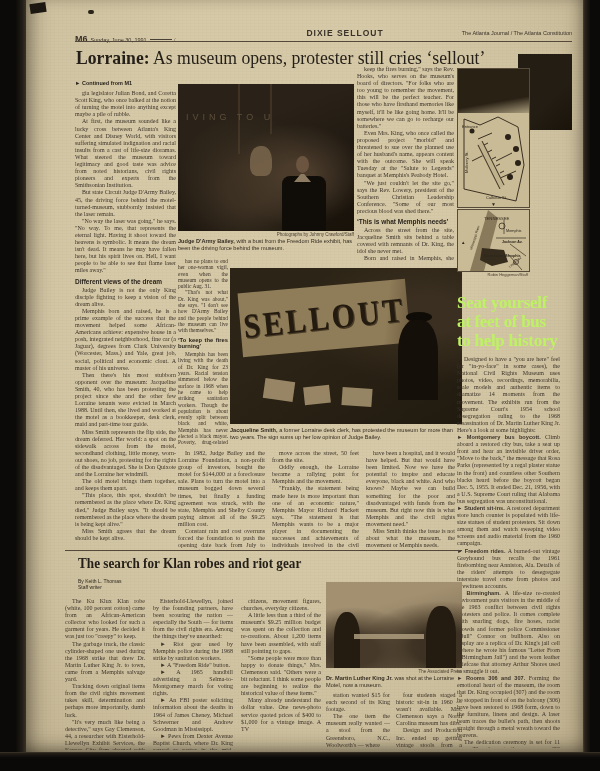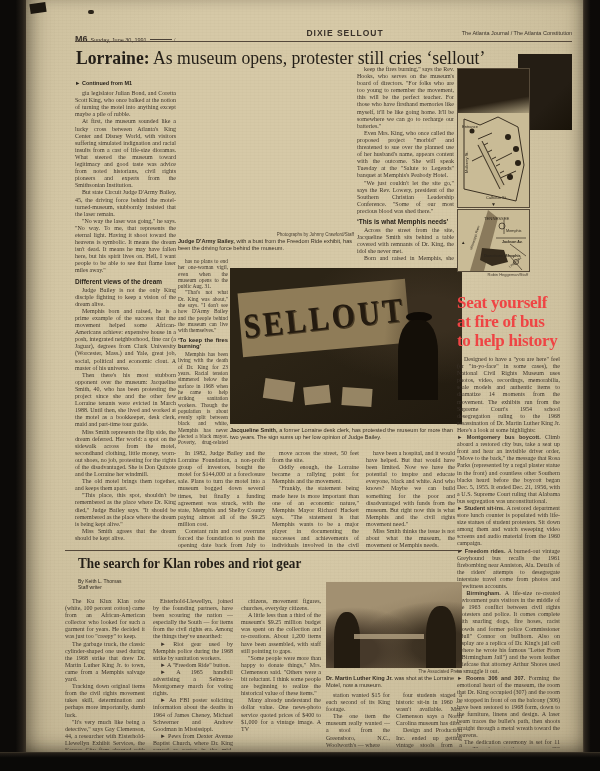--- a/index.html
+++ b/index.html
@@ -76,21 +76,21 @@
   .mapbox{position:absolute;background:#c9bb96;border:1px solid #564a39;}
   .floor{left:457px;top:68px;width:71px;height:138px;}
   .floor-dark{position:absolute;left:0;top:0;width:100%;height:44px;
     background:linear-gradient(170deg,#2a2115 0 70%,rgba(42,33,21,.2) 100%);}
   .locator{left:457px;top:209px;width:71px;height:61px;}
   .map-credit{position:absolute;left:457px;top:272px;width:71px;font-family:"Liberation Sans",sans-serif;
     font-size:4px;color:#4a4033;text-align:right;}
   svg text{font-family:"Liberation Sans",sans-serif;fill:#2e271d;}
   
   .sb-title{position:absolute;left:457px;top:293px;width:120px;font-weight:bold;font-size:17px;
-    line-height:19px;color:#ef4444;letter-spacing:-0.3px;}
+    line-height:19px;color:#bef264;letter-spacing:-0.3px;}
   .sb-body{left:457px;top:356px;width:103px;height:392px;}
   .sb-body p b{font-family:"Liberation Sans",sans-serif;font-size:5.6px;}
   
   .klan-rule{position:absolute;left:65px;top:550px;width:397px;border-top:1px solid #55493b;}
   .klan-head{position:absolute;left:78px;top:555px;width:300px;font-weight:bold;font-size:15px;
     color:#241f18;white-space:nowrap;transform:scaleX(.88);transform-origin:left;}
   .klan-by{position:absolute;left:78px;top:578px;font-family:"Liberation Sans",sans-serif;
     font-size:5.5px;color:#2f2921;font-weight:bold;line-height:6px;}
   .klan-by span{display:block;font-weight:normal;font-size:5px;}
   .photo3{left:326px;top:582px;width:136px;height:86px;
@@ -135,20 +135,29 @@
         <p>Judge Bailey is not the only King disciple fighting to keep a vision of the dream alive.</p>
         <p>Memphis born and raised, he is a prime example of the success that the movement helped some African-Americans achieve: expensive house in a posh, integrated neighborhood, fine car (a Jaguar), degrees from Clark University (Worcester, Mass.) and Yale, great job, social, political and economic clout. A master of his universe.</p>
         <p>Then there's his most stubborn opponent over the museum: Jacqueline Smith, 40, who has been protesting the project since she and the other few Lorraine tenants were evicted in March 1988. Until then, she lived and worked at the motel as a bookkeeper, desk clerk, maid and part-time tour guide.</p>
         <p>Miss Smith represents the flip side, the dream deferred. Her world: a spot on the sidewalk across from the motel, secondhand clothing, little money, worn-out shoes, no job, protesting for the rights of the disadvantaged. She is Don Quixote and the Lorraine her windmill.</p>
         <p>The old motel brings them together, and keeps them apart.</p>
         <p>"This place, this spot, shouldn't be remembered as the place where Dr. King died," Judge Bailey says. "It should be remembered as the place where the dream is being kept alive."</p>
         <p>Miss Smith agrees that the dream should be kept alive.</p>
       </div>
   </div>
 
+  <div class="photo photo1">
+    <div class="mural">IVING TO U</div>
+    <div class="p1-streak" style="left:60px;"></div>
+    <div class="p1-streak" style="left:92px;height:50px;"></div>
+    <div class="p1-bust"></div>
+    <div class="p1-suit"></div>
+    <div class="p1-face"></div>
+    <div class="p1-shirt"></div>
+  </div>
   <div class="credit" style="position:absolute;left:178px;top:232px;width:176px;">Photographs by Johnny Crawford/Staff</div>
   <div class="caption" style="position:absolute;left:178px;top:238px;width:176px;height:20px;overflow:hidden;"><b>Judge D'Army Bailey,</b> <span>with a bust from the Freedom Ride exhibit, has been the driving force behind the museum.</span></div>
 
   <div class="col" style="left:178px;top:258px;width:50px;height:188px;font-size:5.4px;line-height:6.3px;">
     <div>
         <p>has no plans to end her one-woman vigil, even when the museum opens to the public Aug. 31.</p>
         <p>"That's not what Dr. King was about," she says. "I don't see how D'Army Bailey and the people behind the museum can live with themselves."</p>
       </div>
     <div class="subhead" style="font-size:5.8px;">‘To keep the fires burning’</div>
     <div>
@@ -244,21 +253,21 @@
       <text x="14" y="40" font-size="3.4" transform="rotate(-72 14 40)">Mississippi River</text>
       <text x="26" y="47" font-size="3.8" font-weight="bold" fill="#e8dcb8">Downtown Memphis</text>
       <text x="52" y="58" font-size="3.4" transform="rotate(-40 52 58)">Linden Av.</text>
       <text x="3" y="34" font-size="4.5">▲</text>
     </svg>
   </div>
   <div class="map-credit">Robin Heggeman/Staff</div>
 
   <div class="sb-title">
     <div>Seat yourself</div>
-    <div>at fire of bus</div>
+    <div>at feet of bus</div>
     <div>to help history</div>
   </div>
   <div class="col sb-body">
     <div>
         <p>Designed to have a "you are here" feel (or "in-yo-face" in some cases), the National Civil Rights Museum uses photos, video, recordings, memorabilia, scale models and authentic items to dramatize 14 moments from the movement. The exhibits run from the Supreme Court's 1954 school desegregation ruling to the 1968 assassination of Dr. Martin Luther King Jr. Here's a look at some highlights:</p>
         <p class="noind"><b>► Montgomery bus boycott. </b>Climb aboard a restored city bus, take a seat up front and hear an invisible driver order, "Move to the back," the message that Rosa Parks (represented by a regal plaster statue in the front) and countless other Southern blacks heard before the boycott began Dec. 5, 1955. It ended Dec. 21, 1956, with a U.S. Supreme Court ruling that Alabama bus segregation was unconstitutional.</p>
         <p class="noind"><b>► Student sit-ins. </b>A restored department store lunch counter is populated with life-size statues of student protesters. Sit down among them and watch sweeping video screens and audio material from the 1960 campaign.</p>
         <p class="noind"><b>► Freedom rides. </b>A burned-out vintage Greyhound bus recalls the 1961 firebombing near Anniston, Ala. Details of the riders' attempts to desegregate interstate travel come from photos and eyewitness accounts.</p>
         <p class="noind"><b>► Birmingham. </b>A life-size re-created environment puts visitors in the middle of the 1963 conflict between civil rights protesters and police. It comes complete with snarling dogs, fire hoses, racist crowds and former police Commissioner "Bull" Connor on bullhorn. Also on display are a replica of Dr. King's jail cell (where he wrote his famous "Letter From a Birmingham Jail") and the worn leather briefcase that attorney Arthur Shores used to smuggle it out.</p>
         <p class="noind"><b>► Rooms 306 and 307. </b>Forming the emotional heart of the museum, the room that Dr. King occupied (307) and the room he stopped in front of on the balcony (306) have been restored to 1968 form, down to the furniture, linens and design. A laser beam traces the bullet's path, then shoots straight through a metal wreath toward the heavens.</p>

